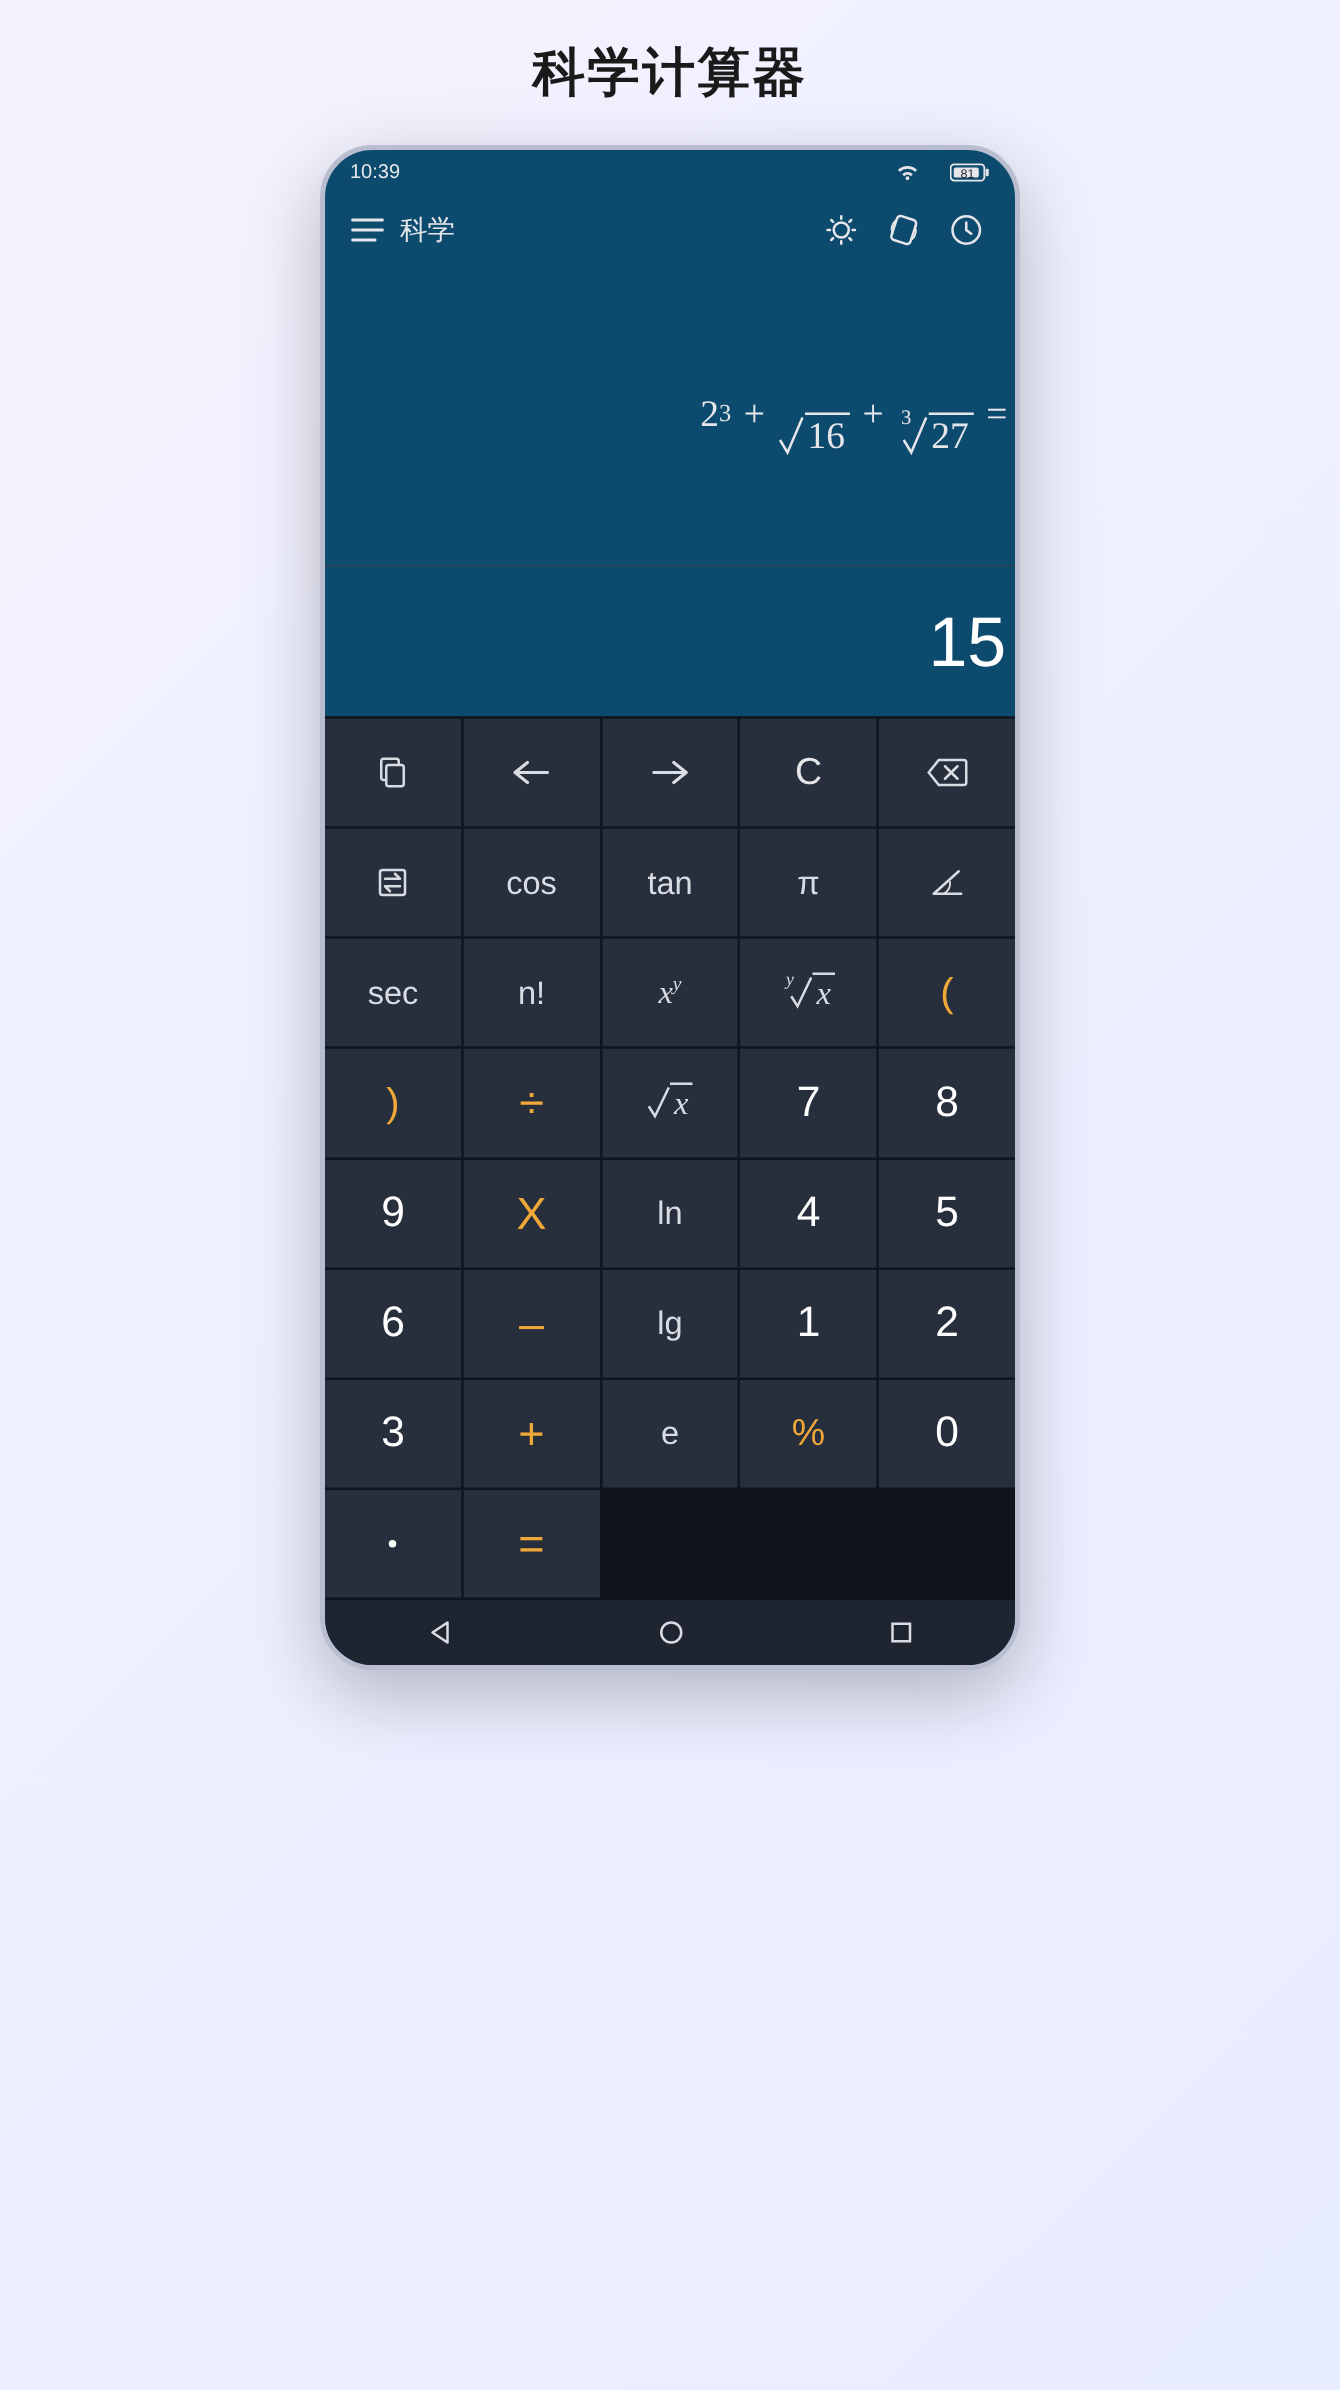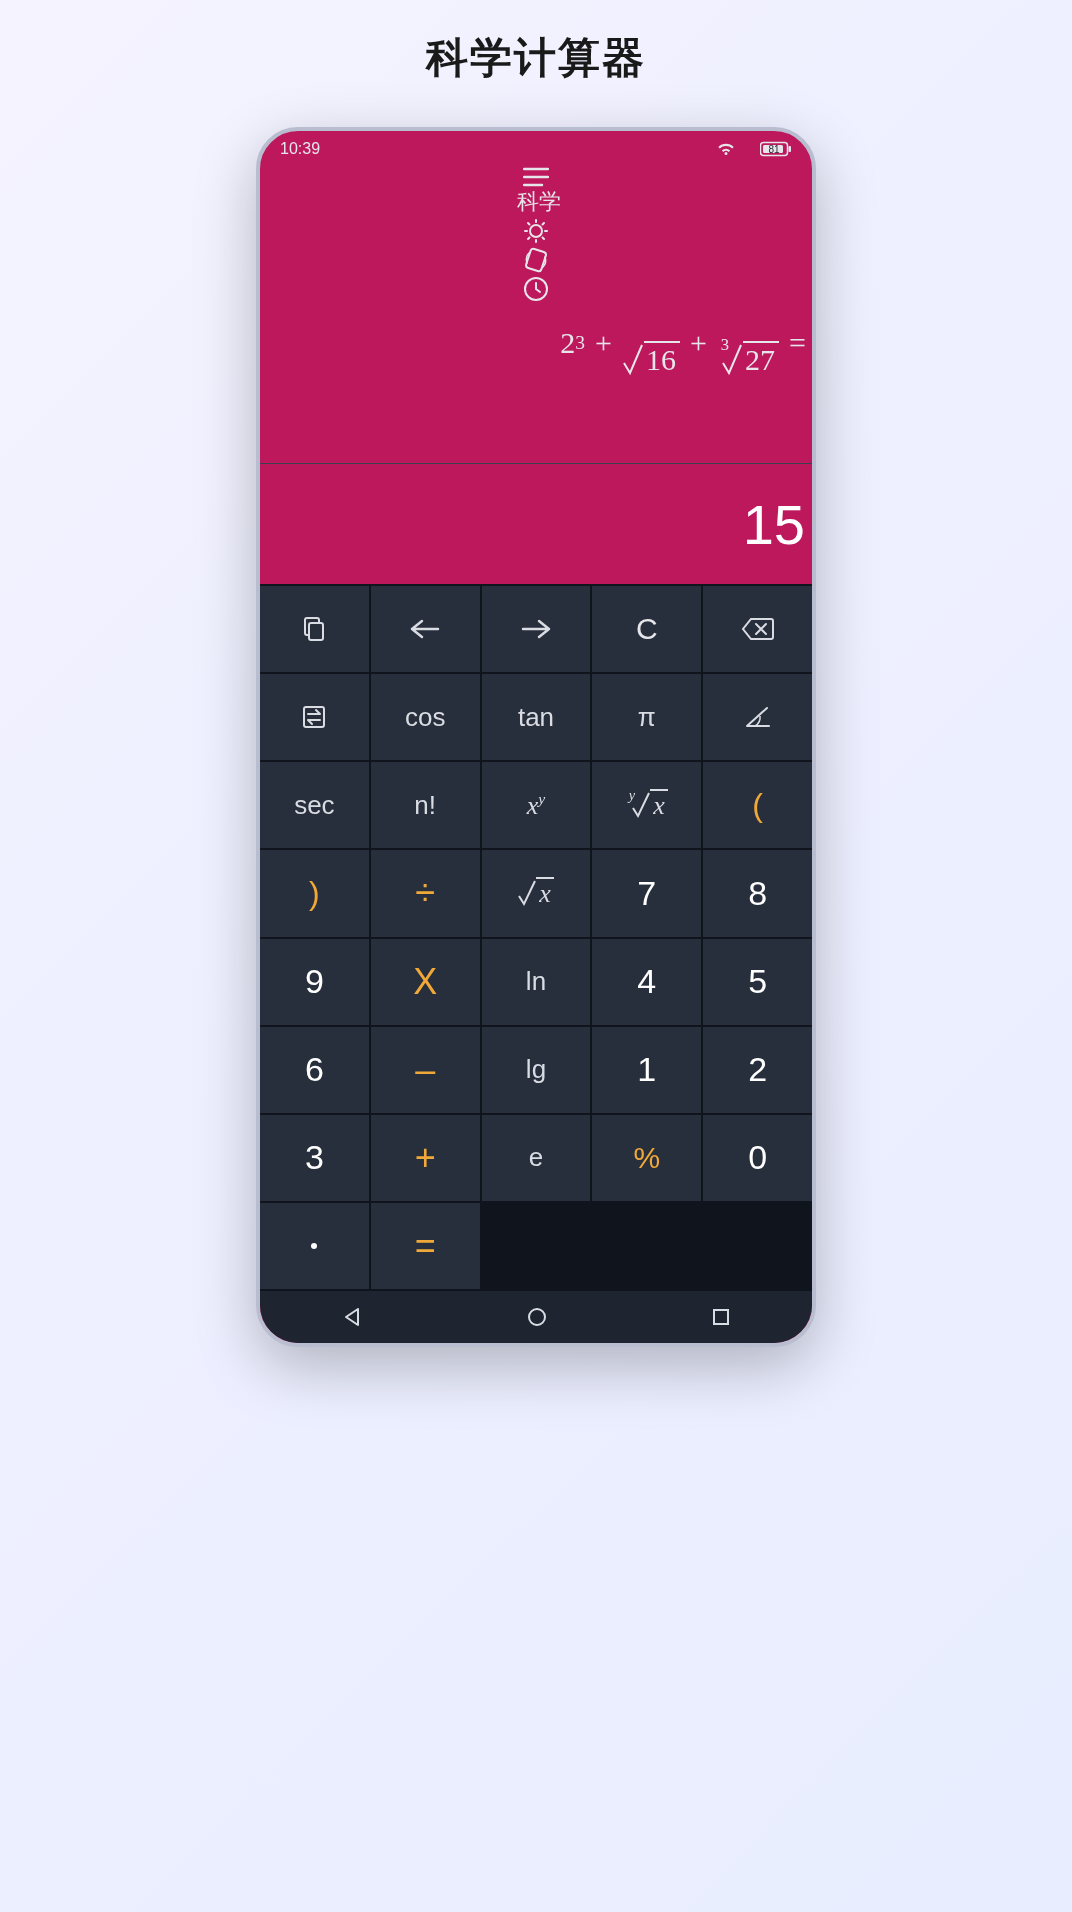--- a/index.html
+++ b/index.html
@@ -9,27 +9,27 @@
     background: linear-gradient(135deg, #f5f3ff 0%, #eef0ff 40%, #e8edff 100%);
     display: flex;
     flex-direction: column;
     align-items: center;
     padding: 30px 0;
   }
   .page-title {
     font-size: 42px;
     font-weight: 700;
     color: #1a1a1a;
-    margin-bottom: 41px;
+    margin-bottom: 30px;
     letter-spacing: 2px;
   }
   .phone {
     width: 560px;
     height: 1220px;
-    background: #be185d;
+    background: #0c4a6e;
     border-radius: 42px;
     overflow: hidden;
     box-shadow: 0 20px 60px rgba(0,0,0,.25);
     border: 4px solid #b8bdd0;
     display: flex;
     flex-direction: column;
   }
   
   .status-bar {
     height: 36px;
@@ -42,21 +42,20 @@
   }
   .status-right { display: flex; align-items: center; gap: 24px; }
   .wifi, .battery { display: inline-flex; }
   
   .app-header {
     height: 56px;
     display: flex;
     align-items: center;
     padding: 0 14px;
     color: #e6e6ea;
-    flex-direction: column;
   }
   .menu-btn { width: 40px; display:flex; align-items:center; justify-content:center; }
   .header-title { font-size: 22px; margin-left: 6px; font-weight: 400; }
   .header-spacer { flex: 1; }
   .header-icon { width: 50px; display:flex; align-items:center; justify-content:center; }
   
   .expr-area {
     height: 240px;
     display: flex;
     align-items: center;

